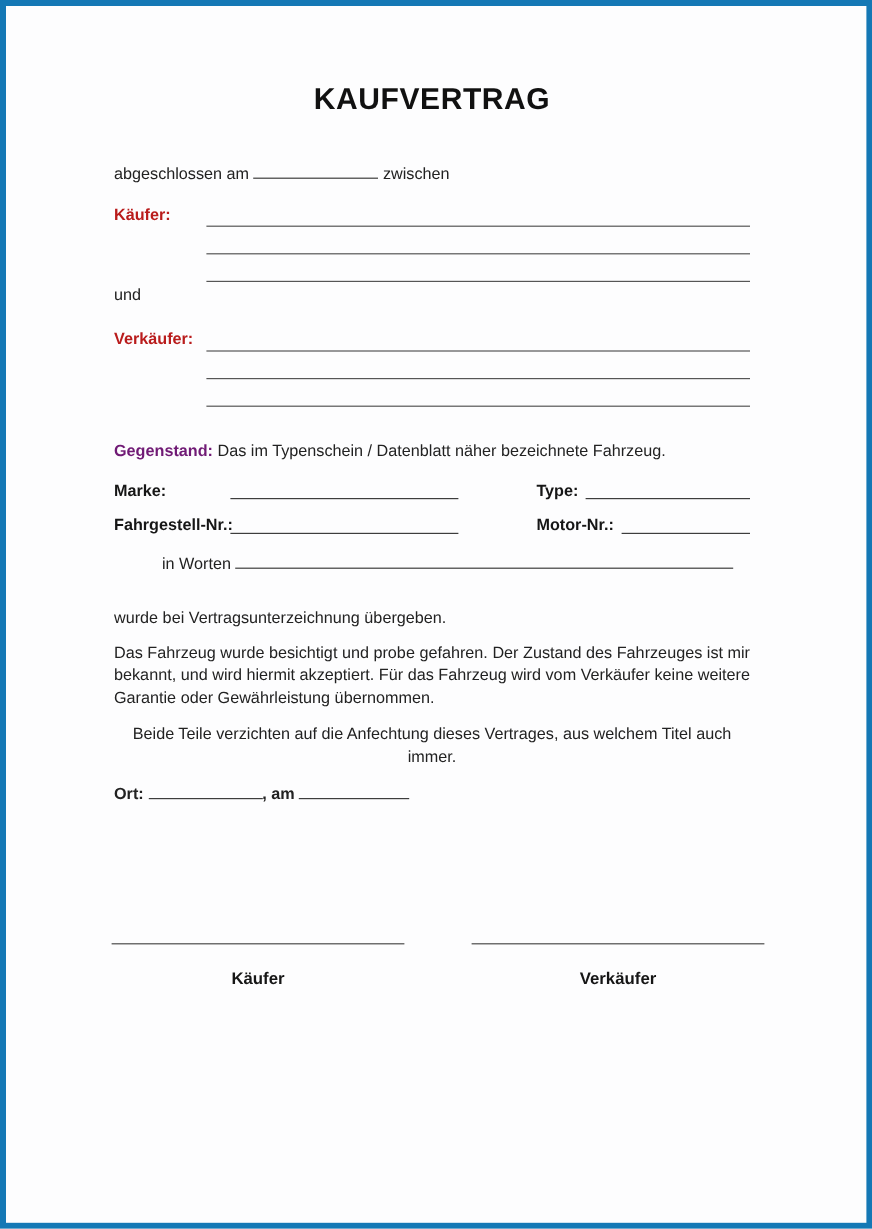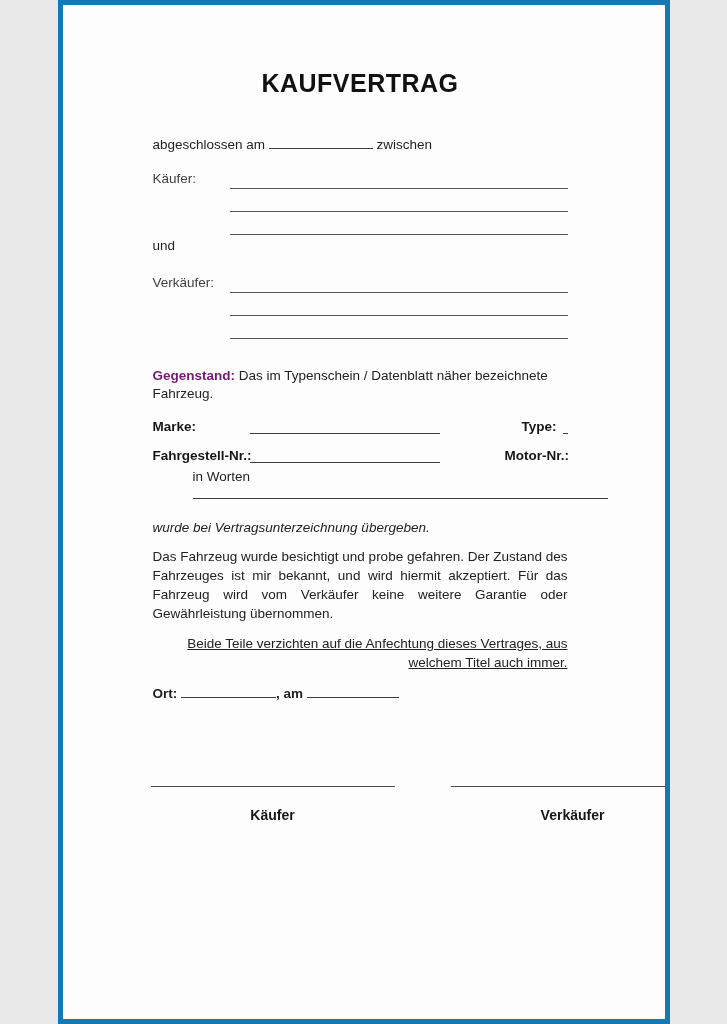--- a/index.html
+++ b/index.html
@@ -1,18 +1,18 @@
 <!DOCTYPE html>
 <html><head>
 <meta charset="utf-8">
 <style>
   html, body { margin:0; padding:0; background:#e9e9e9; }
   .page {
     position:relative;
-    width:612px; height:1024px;
+    width:727px; height:1024px;
     box-sizing:border-box;
     margin:0 auto;
     border:5px solid #1478b5;
     background:#fdfdfe;
     font-family:"Liberation Sans","DejaVu Sans",sans-serif;
     font-size:13.5px;
     color:#222;
     overflow:hidden;
   }
   .content { padding:0 97px 0 90px; }
@@ -35,46 +35,46 @@
   .blank.intro-blank { width:104px; }
   .blank.price-blank { width:120px; }
   .blank.words-blank { width:415px; }
   .blank.ort-blank   { width:95px; }
   .blank.am-blank    { width:92px; }
 
   .intro { margin-top:37px; }
 
   .party { margin-top:13px; }
   .party-row { display:flex; align-items:flex-end; height:23px; }
-  .party-label { width:77px; font-weight:normal; color:#404040; padding-bottom:3px; }
+  .party-label { width:77px; font-weight:bold; color:#b91c1c; padding-bottom:3px; }
   .party-line { flex:1; border-bottom:1.5px solid #565656; height:100%; }
   .connector { margin-top:2px; line-height:17px; }
   .party.seller { margin-top:16px; }
 
   .subject { margin-top:28px; line-height:18px; }
   .bold-label { font-weight:bold; color:#701a75; }
 
   .veh-row { display:flex; align-items:flex-end; height:17px; }
-  .veh-row.row1 { margin-top:14px;gap:17px; }
+  .veh-row.row1 { margin-top:14px; }
   .veh-row.row2 { margin-top:12px; }
   .veh-left { display:flex; width:287px; align-items:flex-end; }
   .veh-left .veh-label { width:97px; }
   .veh-label { font-weight:bold; color:#161616; white-space:nowrap; }
   .veh-line { border-bottom:1.5px solid #3d3d3d; height:13px; }
   .veh-line.marke-line { width:190px; }
   .veh-right { display:flex; flex:1; margin-left:65px; align-items:flex-end; }
   .veh-right .veh-label { margin-right:6px; }
   .veh-right .veh-line { flex:1; }
 
   .price-row { margin-top:28px; line-height:17px; }
-  .words-row { margin-top:5px; line-height:17px;padding-left:40px; }
-  .handover-row { margin-top:16px; line-height:17px;font-style:italic; }
+  .words-row { margin-top:15px; line-height:17px;padding-left:40px; }
+  .handover-row { margin-top:28px; line-height:17px; }
 
   .clause { margin-top:11px; line-height:19px; text-align:justify; }
-  .clause.waiver { text-align:right;text-decoration:underline; }
+  .clause.waiver { text-align:center; }
 
   .ort-row { margin-top:12px; line-height:17px;font-weight:bold; }
 
   .sig-block { position:absolute; top:781px; width:244px; }
   .sig-block.buyer { left:88px; }
   .sig-block.seller { left:388px; }
   .sig-line { border-top:1.5px solid #4d4d4d; height:0; }
   .sig-label { margin-top:20px; text-align:center; font-weight:bold; font-size:14px; color:#161616; }
 </style>
 </head>

